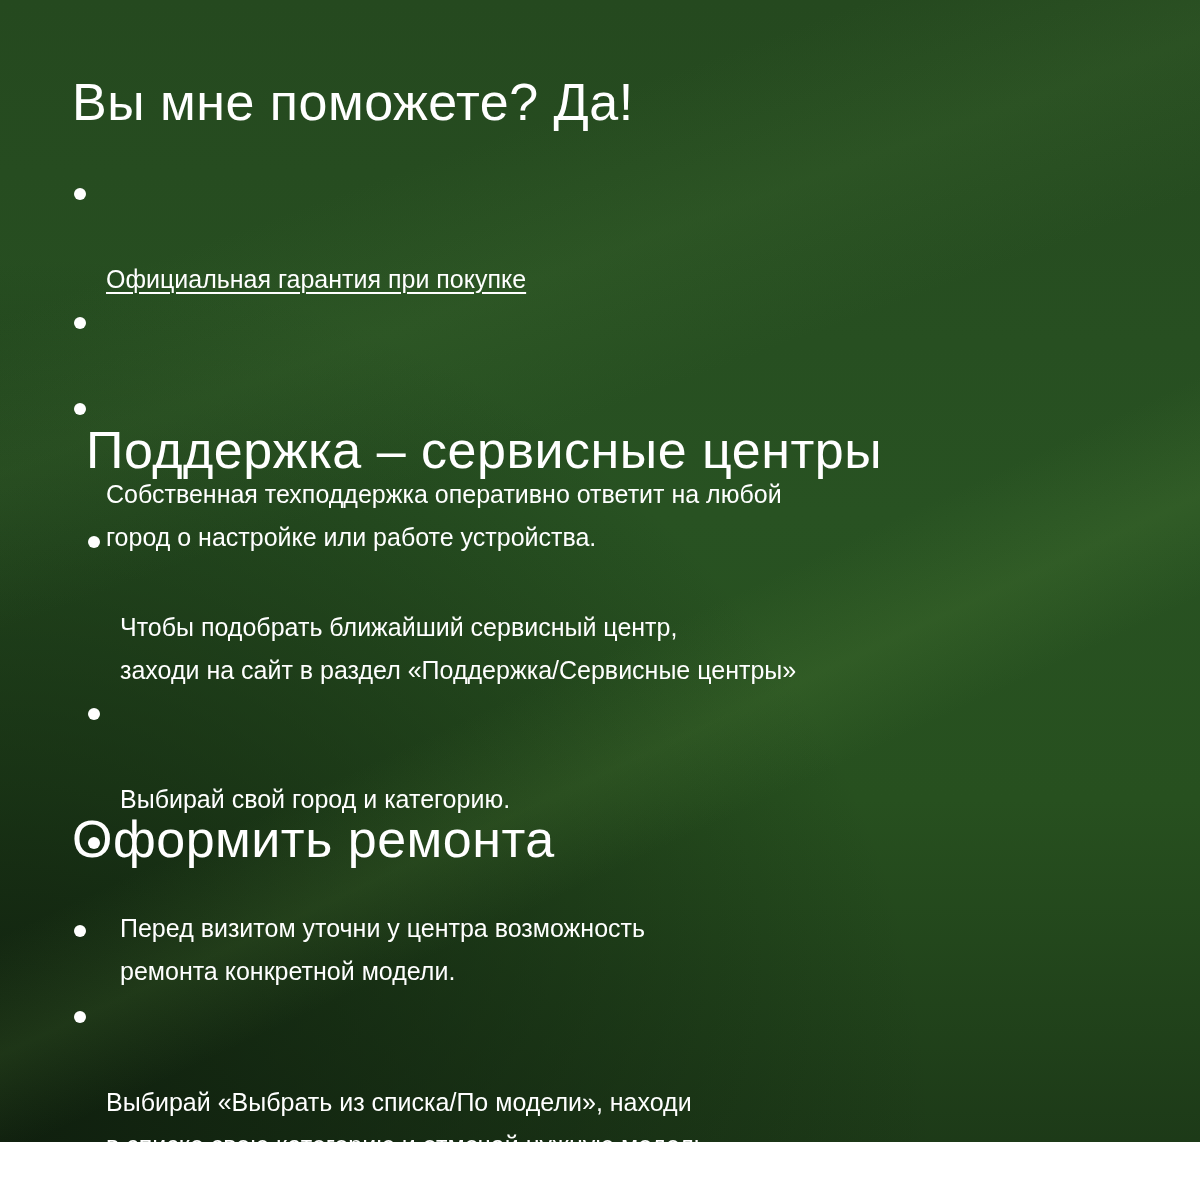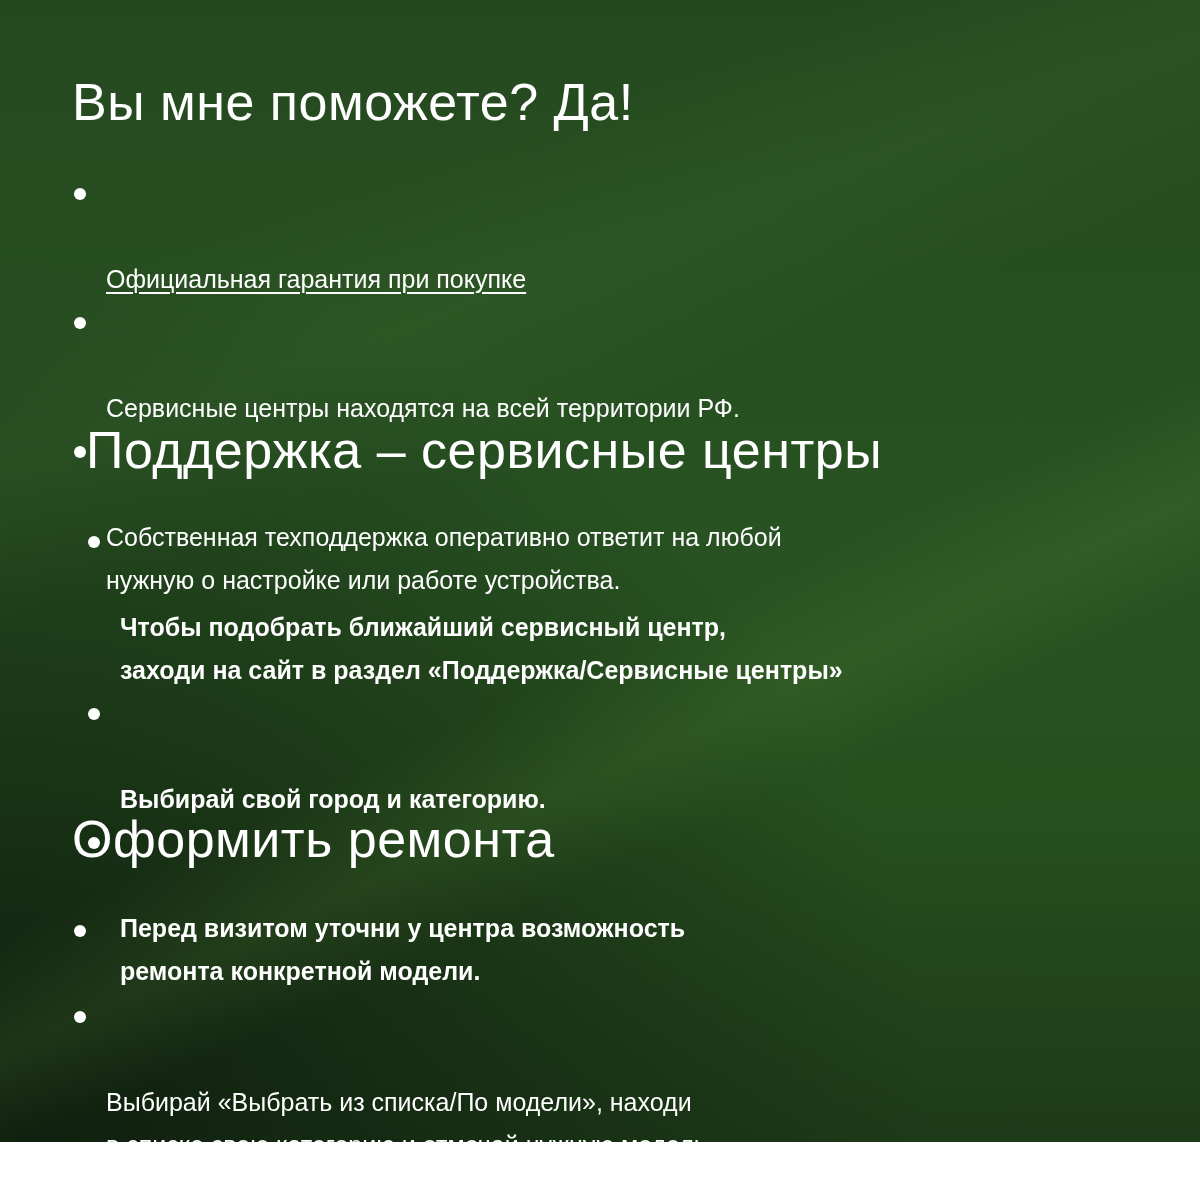--- a/index.html
+++ b/index.html
@@ -27,45 +27,44 @@
       position: relative; padding-left: 34px;
       font-size: 25px; line-height: 43px; white-space: pre-line;
     }
     .bullet {
       position: absolute; left: 2px; top: 16px; width: 12px; height: 12px;
       border-radius: 50%; background: #ffffff;
     }
     .link { color: #ffffff; text-decoration: underline; text-underline-offset: 4px; text-decoration-thickness: 2px; cursor: pointer; }
     #s1 .list { margin-top: 38px; }
     #s2 { position: absolute; top: 348px; left: 14px; }
-    #s2 .list { margin-top: 38px; font-weight: bold; }
+    #s2 .list { margin-top: 38px; }
     #s3 { position: absolute; top: 737px; left: 0; }
     #s3 .list { margin-top: 38px; }
   </style>
 </head>
 <body>
 
 <div class="canvas">
   <div class="content">
 
     <section class="section" id="s1">
       <h1 class="title">Вы мне поможете? Да!</h1>
       <ul class="list">
         <li class="item">
           <span class="bullet"></span>
           <a class="link">Официальная гарантия при покупке</a>
         </li>
         <li class="item">
           <span class="bullet"></span>
-          <span>Сервисные центры находятся на всей территории РФ.</span>
         </li>
         <li class="item">
           <span class="bullet"></span>
           <span>Собственная техподдержка оперативно ответит на любой
-нужную о настройке или работе устройства.</span>
+город о настройке или работе устройства.</span>
         </li>
       </ul>
     </section>
 
     <section class="section" id="s2">
       <h2 class="title">Поддержка – сервисные центры</h2>
       <ul class="list">
         <li class="item">
           <span class="bullet"></span>
           <span>Чтобы подобрать ближайший сервисный центр,

